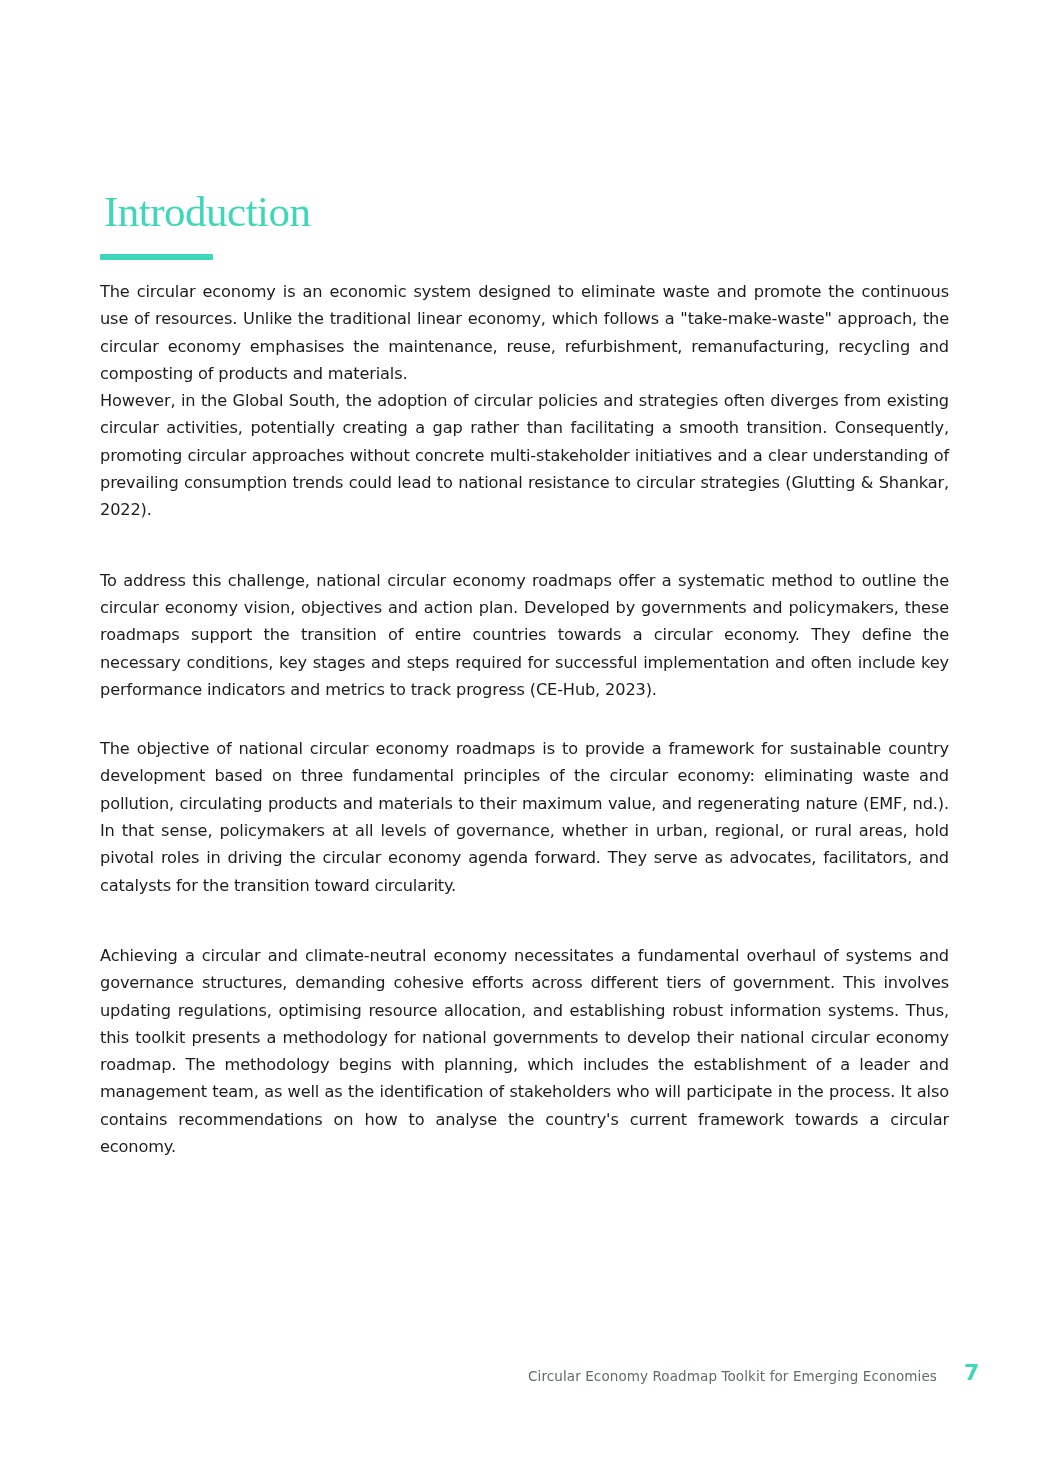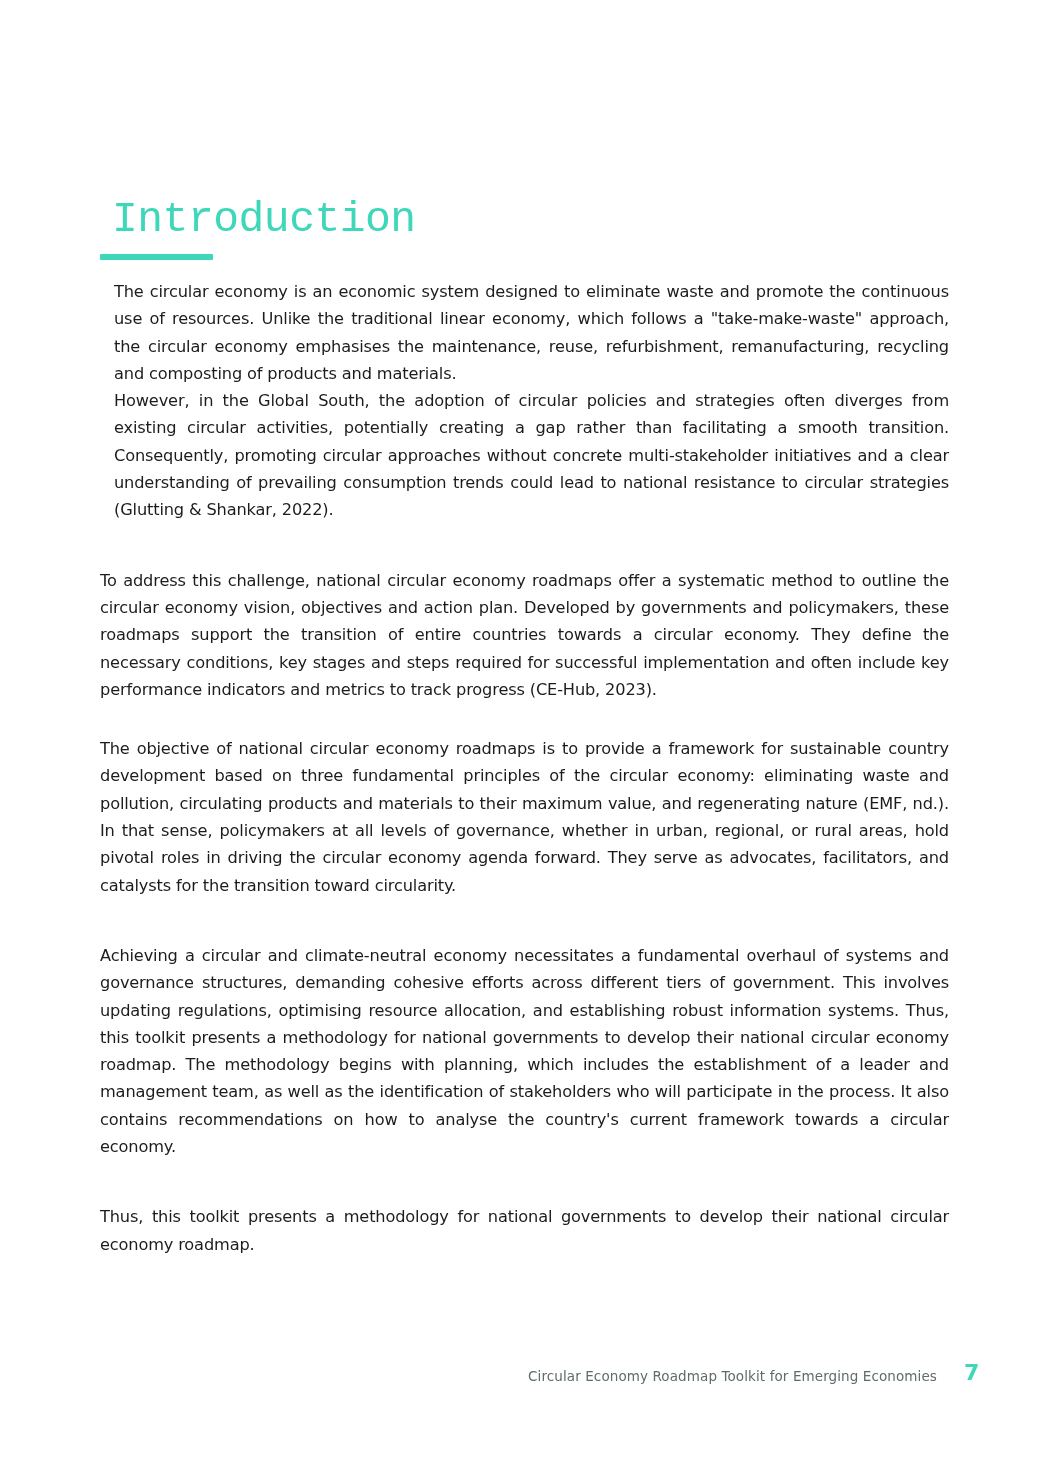--- a/index.html
+++ b/index.html
@@ -18,22 +18,22 @@
     .page {
       position: absolute;
       left: 0; top: 0;
       width: 1049px;
       height: 1460px;
     }
     .heading {
       position: absolute;
       left: 100px;
       top: 180px;
-      margin: 12px;
-      font-family: Liberation Mono, monospace;
+      margin: 4px;
+      font-family: Liberation Serif, serif;
       font-weight: 500;
       font-size: 43px;
       letter-spacing: -0.5px;
       line-height: 56px;
       color: #3fd7b9;
     }
     .heading-rule {
       position: absolute;
       left: 100px;
       top: 254px;
@@ -49,21 +49,21 @@
       width: 849px;
     }
     .para {
       margin: 0;
       font-size: 16.2px;
       line-height: 27.3px;
       text-align: justify;
       color: #1c1c1c;
       letter-spacing: -0.15px;
     }
-    .para.gap-none { margin-top: 0; margin-left: 14px; }
+    .para.gap-none { margin-top: 0; }
     .para.gap-large { margin-top: 43px; }
     .para.gap-mid { margin-top: 32px; }
     .footer {
       position: absolute;
       top: 1366px;
       left: 0;
       width: 1049px;
       height: 24px;
       margin-left: 12px;
     }
@@ -93,21 +93,20 @@
 
   <h1 class="heading">Introduction</h1>
   <div class="heading-rule"></div>
 
   <div class="body-text">
     <p class="para gap-none">The circular economy is an economic system designed to eliminate waste and promote the continuous use of resources. Unlike the traditional linear economy, which follows a "take-make-waste" approach, the circular economy emphasises the maintenance, reuse, refurbishment, remanufacturing, recycling and composting of products and materials.</p>
     <p class="para gap-none">However, in the Global South, the adoption of circular policies and strategies often diverges from existing circular activities, potentially creating a gap rather than facilitating a smooth transition. Consequently, promoting circular approaches without concrete multi-stakeholder initiatives and a clear understanding of prevailing consumption trends could lead to national resistance to circular strategies (Glutting &amp; Shankar, 2022).</p>
     <p class="para gap-large">To address this challenge, national circular economy roadmaps offer a systematic method to outline the circular economy vision, objectives and action plan. Developed by governments and policymakers, these roadmaps support the transition of entire countries towards a circular economy. They define the necessary conditions, key stages and steps required for successful implementation and often include key performance indicators and metrics to track progress (CE-Hub, 2023).</p>
     <p class="para gap-mid">The objective of national circular economy roadmaps is to provide a framework for sustainable country development based on three fundamental principles of the circular economy: eliminating waste and pollution, circulating products and materials to their maximum value, and regenerating nature (EMF, nd.). In that sense, policymakers at all levels of governance, whether in urban, regional, or rural areas, hold pivotal roles in driving the circular economy agenda forward. They serve as advocates, facilitators, and catalysts for the transition toward circularity.</p>
     <p class="para gap-large">Achieving a circular and climate-neutral economy necessitates a fundamental overhaul of systems and governance structures, demanding cohesive efforts across different tiers of government. This involves updating regulations, optimising resource allocation, and establishing robust information systems. Thus, this toolkit presents a methodology for national governments to develop their national circular economy roadmap. The methodology begins with planning, which includes the establishment of a leader and management team, as well as the identification of stakeholders who will participate in the process. It also contains recommendations on how to analyse the country's current framework towards a circular economy.</p>
-    <p class="para gap-large">Thus, this toolkit presents a methodology for national governments to develop their national circular economy roadmap.</p>
   </div>
 
   <div class="footer">
     <span class="footer-title">Circular Economy Roadmap Toolkit for Emerging Economies</span>
     <span class="page-number">7</span>
   </div>
 
 </div>
 
 </body></html>

